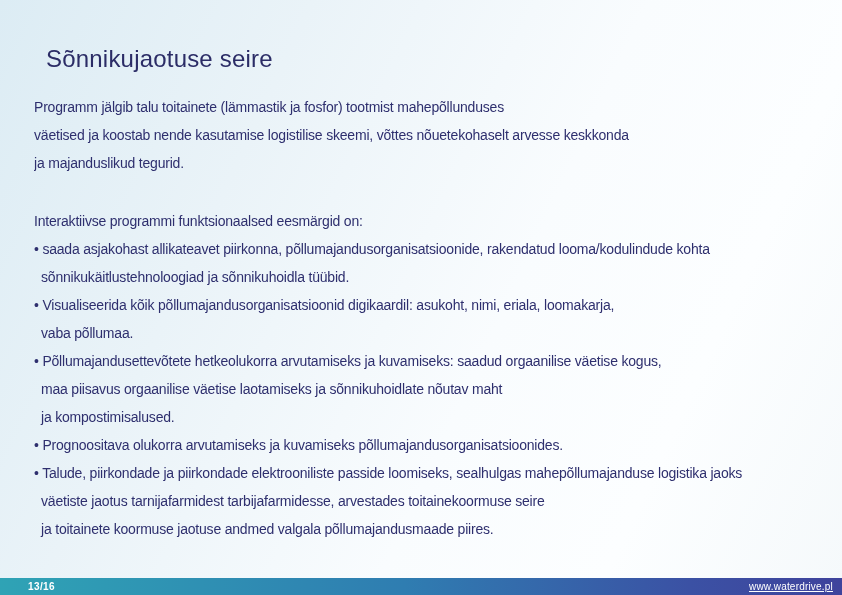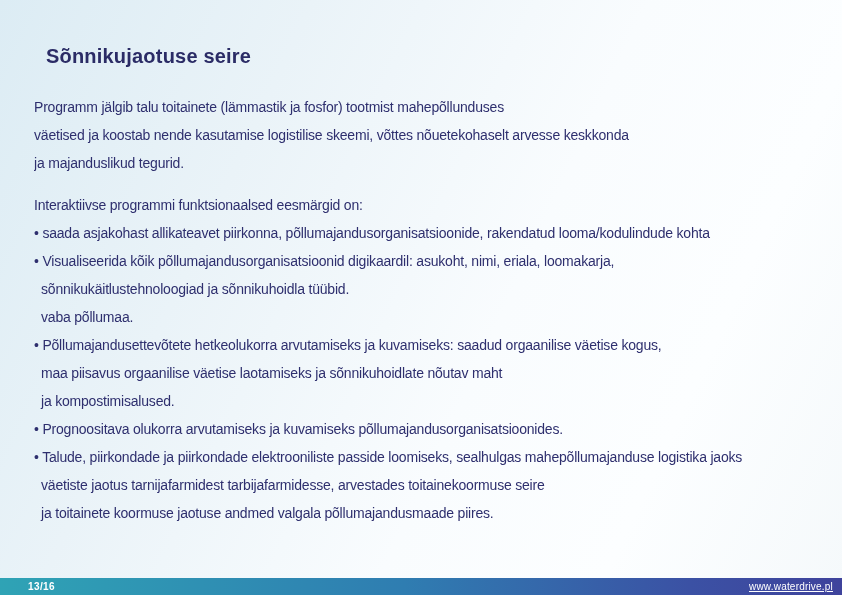--- a/index.html
+++ b/index.html
@@ -12,42 +12,42 @@
     position: relative;
     width: 842px;
     height: 595px;
     overflow: hidden;
     background: linear-gradient(115deg, #dcecf4 0%, #eaf3f8 28%, #f9fcfe 58%, #fcfeff 78%, #f5f9fb 100%);
   }
   .title {
     position: absolute;
     left: 46px;
     top: 45px;
-    font-size: 20px;
-    font-weight: 700;
+    font-size: 24px;
+    font-weight: 400;
     letter-spacing: 0.2px;
     color: #2b2c66;
   }
   .body-text {
     position: absolute;
     left: 34px;
     top: 93px;
     right: 10px;
     font-size: 14px;
     letter-spacing: -0.2px;
     color: #2e2f6e;
     white-space: nowrap;
     overflow: hidden;
   }
   .line {
     height: 28px;
     line-height: 28px;
   }
   .line.gap-above {
-    margin-top: 14px;
+    margin-top: 30px;
   }
   .line.cont {
     padding-left: 7px;
   }
   .footer-bar {
     position: absolute;
     left: 0;
     bottom: 0;
     width: 100%;
     height: 17px;
@@ -78,22 +78,22 @@
   <div class="title">Sõnnikujaotuse seire</div>
 
   <div class="body-text">
     <div class="line">Programm jälgib talu toitainete (lämmastik ja fosfor) tootmist mahepõllunduses</div>
     <div class="line">väetised ja koostab nende kasutamise logistilise skeemi, võttes nõuetekohaselt arvesse keskkonda</div>
     <div class="line">ja majanduslikud tegurid.</div>
 
     <div class="line gap-above">Interaktiivse programmi funktsionaalsed eesmärgid on:</div>
 
     <div class="line">• saada asjakohast allikateavet piirkonna, põllumajandusorganisatsioonide, rakendatud looma/kodulindude kohta</div>
+    <div class="line cont">sõnnikukäitlustehnoloogiad ja sõnnikuhoidla tüübid.</div>
     <div class="line">• Visualiseerida kõik põllumajandusorganisatsioonid digikaardil: asukoht, nimi, eriala, loomakarja,</div>
-    <div class="line cont">sõnnikukäitlustehnoloogiad ja sõnnikuhoidla tüübid.</div>
     <div class="line cont">vaba põllumaa.</div>
     <div class="line">• Põllumajandusettevõtete hetkeolukorra arvutamiseks ja kuvamiseks: saadud orgaanilise väetise kogus,</div>
     <div class="line cont">maa piisavus orgaanilise väetise laotamiseks ja sõnnikuhoidlate nõutav maht</div>
     <div class="line cont">ja kompostimisalused.</div>
     <div class="line">• Prognoositava olukorra arvutamiseks ja kuvamiseks põllumajandusorganisatsioonides.</div>
     <div class="line">• Talude, piirkondade ja piirkondade elektrooniliste passide loomiseks, sealhulgas mahepõllumajanduse logistika jaoks</div>
     <div class="line cont">väetiste jaotus tarnijafarmidest tarbijafarmidesse, arvestades toitainekoormuse seire</div>
     <div class="line cont">ja toitainete koormuse jaotuse andmed valgala põllumajandusmaade piires.</div>
   </div>
 

